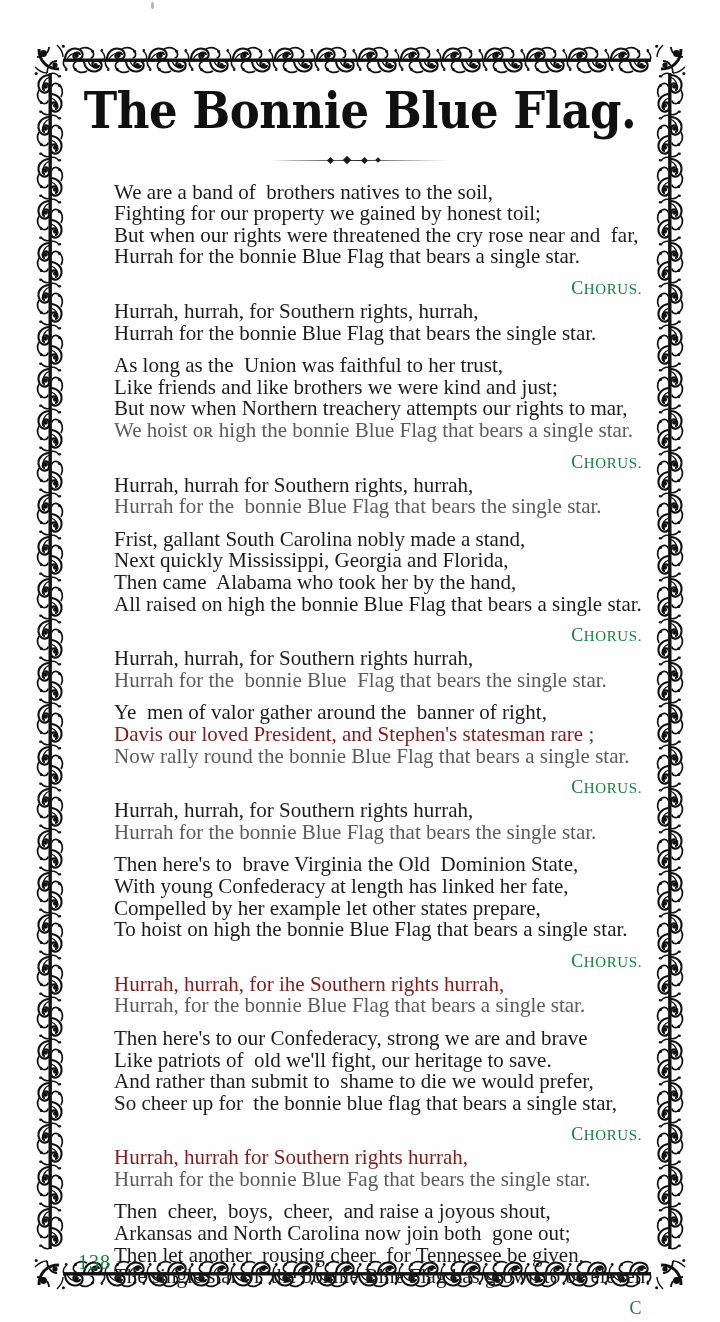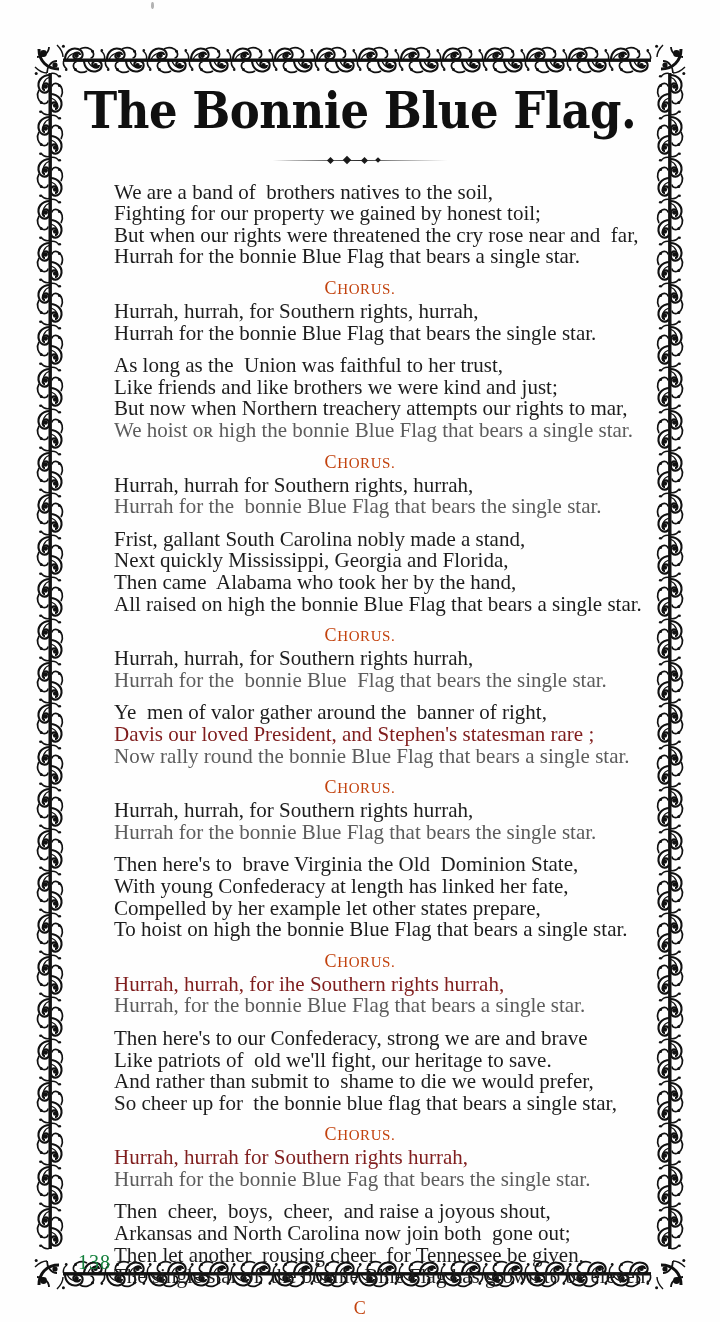--- a/index.html
+++ b/index.html
@@ -116,24 +116,24 @@
   .verse, .chorus-block {
     margin: 0;
   }
 
   .verse {
     margin-bottom: 10px;
     padding-left: 36px;
   }
 
   .chorus-label {
-    text-align: center;
+    text-align: right;
     font-size: 15px;
     letter-spacing: 0.6px;
-    color: #c2410c;
+    color: #15803d;
     margin: 3px 0 2px 0;
   }
   .chorus-label .cap { font-size: 18px; }
 
   .chorus-block {
     margin-bottom: 11px;
     padding-left: 36px;
   }
 
   .line {

